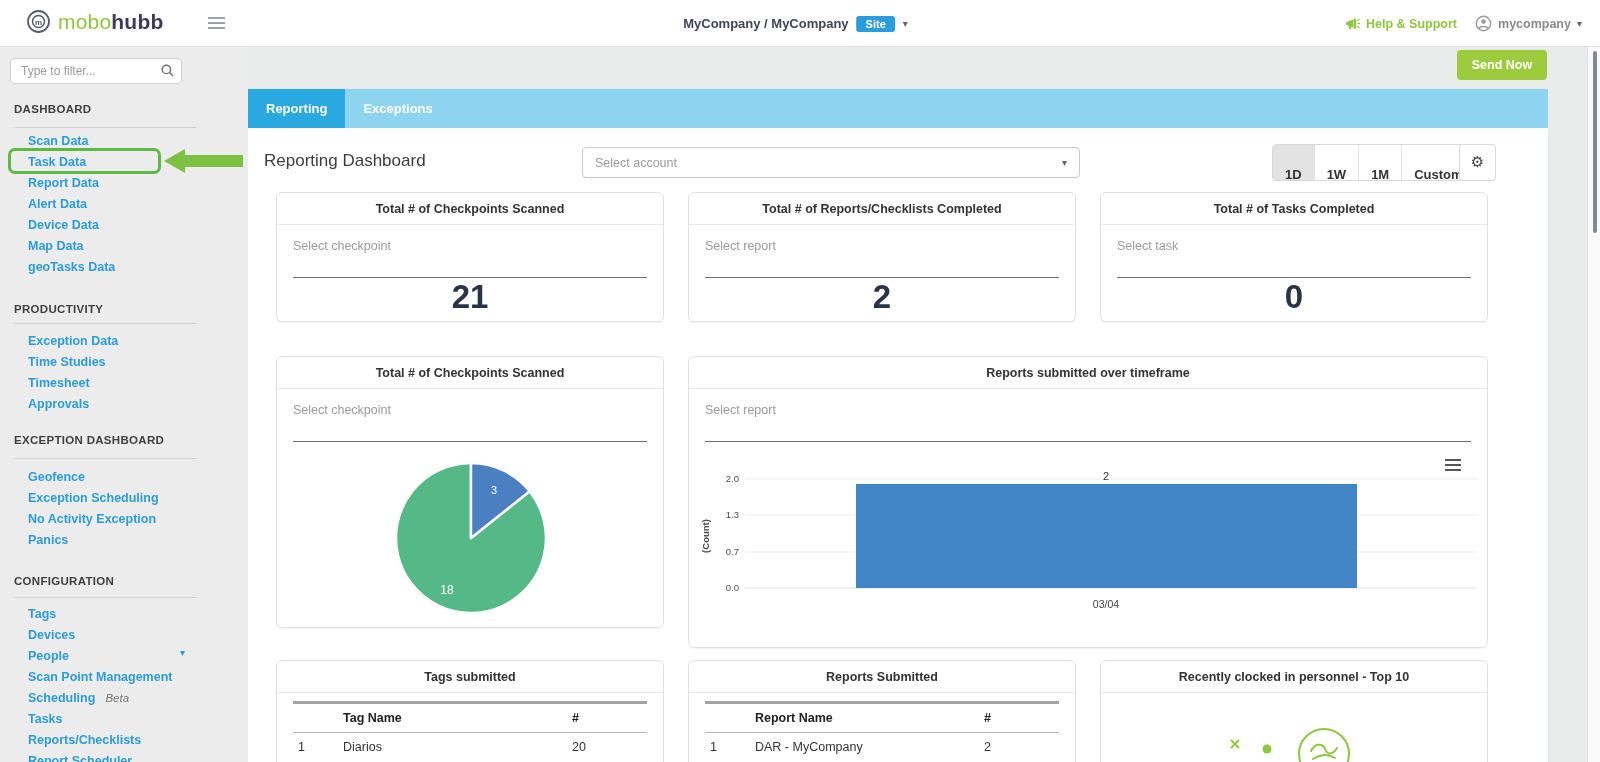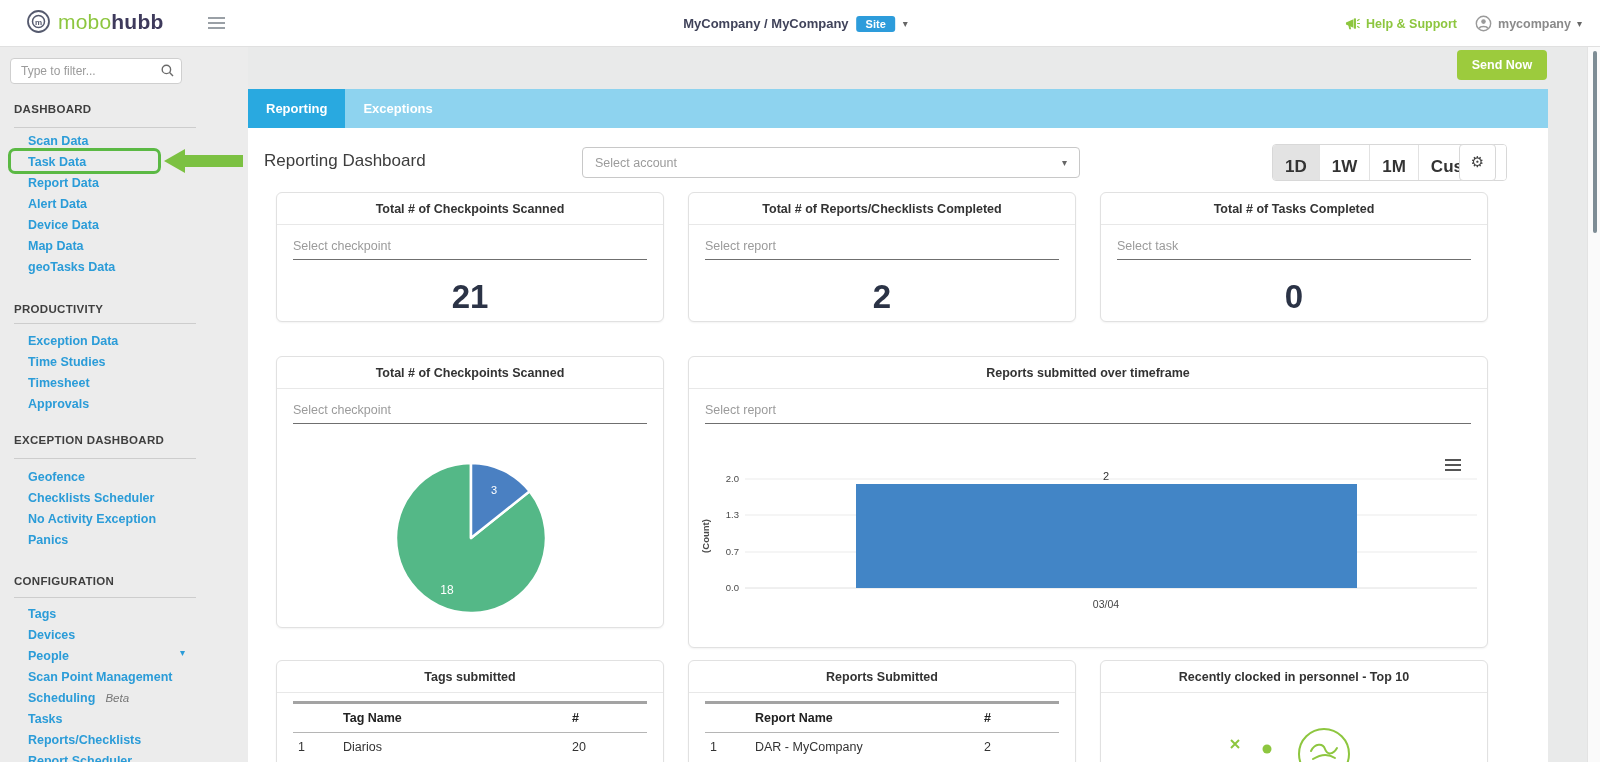--- a/index.html
+++ b/index.html
@@ -42,30 +42,30 @@
   .send-now { position:absolute; left:1457px; top:50px; width:90px; height:30px; background:#9ccb3d; border:none; border-radius:4px; color:#fff; font-size:12.5px; font-weight:700; font-family:inherit; cursor:pointer; z-index:25; }
   .tabbar { position:absolute; left:248px; top:89px; width:1300px; height:39px; background:#8ed3ef; display:flex; z-index:22; }
   .tab { height:39px; line-height:39px; padding:0 18px; color:#fff; font-size:13px; font-weight:700; cursor:pointer; }
   .tab.active { background:#29a9e0; }
   .main-panel { position:absolute; left:248px; top:128px; width:1300px; height:634px; background:#fff; z-index:21; }
 
   .page-title { position:absolute; left:264px; top:151px; font-size:17px; color:#3d3d3d; z-index:23; }
   .account-select { position:absolute; left:582px; top:147px; width:498px; height:31px; background:#fff; border:1px solid #c8c8c8; border-radius:4px; display:flex; align-items:center; padding:0 12px; cursor:pointer; z-index:23;gap:47px; }
   .account-select .ph { font-size:12.5px; color:#9b9b9b; flex:1; }
   .range-group { position:absolute; left:1272px; top:144px; height:37px; display:flex; border:1px solid #d8d8d8; border-radius:4px; overflow:hidden; background:#fff; z-index:23; }
-  .range-btn { height:40px; line-height:35px; padding:4px 12px; font-size:17px; font-weight:600; color:#333; border:none; border-right:1px solid #e2e2e2; background:#fff; font-family:inherit; cursor:pointer; }
+  .range-btn { height:40px; line-height:35px; padding:12px 12px; font-size:13px; font-weight:600; color:#333; border:none; border-right:1px solid #e2e2e2; background:#fff; font-family:inherit; cursor:pointer; }
   .range-btn:last-child { border-right:none; }
   .range-btn.selected { background:#e3e3e3; }
   .gear-btn { position:absolute; left:1459px; top:144px; width:37px; height:37px; border:1px solid #d8d8d8; border-radius:4px; background:#fff; cursor:pointer; z-index:23; font-family:"DejaVu Sans",sans-serif; font-size:15px; color:#444; text-align:center; line-height:35px; }
 
   
   .card { position:absolute; background:#fff; border:1px solid #e1e1e1; border-radius:6px; box-shadow:0 1px 2px rgba(0,0,0,.05); z-index:23; }
   .card-hd { height:32px; line-height:32px; text-align:center; font-size:12.5px; font-weight:700; color:#333; border-bottom:1px solid #e8e8e8; }
-  .underline-select { margin:14px 16px 0 16px; padding-bottom:6px; border-bottom:1px solid #6f6f6f; font-size:12.5px; color:#9b9b9b; cursor:pointer; }
-  .big-num { text-align:center; font-size:33px; font-weight:700; color:#2b3346; margin-top:18px; }
+  .underline-select { margin:14px 16px 0 16px; padding-bottom:24px; border-bottom:1px solid #6f6f6f; font-size:12.5px; color:#9b9b9b; cursor:pointer; }
+  .big-num { text-align:center; font-size:33px; font-weight:700; color:#2b3346; margin-top:0; }
 
   .chart-menu { position:absolute; right:26px; top:102px; width:16px; cursor:pointer; }
   .chart-menu div { height:2px; background:#555; margin-bottom:3px; }
 
   
   .tbl { margin:8px 16px 0 16px; }
   .tbl-hdrow { display:flex; border-top:3px solid #a3a3a3; border-bottom:1px solid #b5b5b5; padding:7px 0; font-size:12.5px; font-weight:700; color:#222; }
   .tbl-row { display:flex; padding:7px 0; font-size:12.5px; color:#333; }
   .c-idx { width:50px; padding-left:5px; }
   .c-name { flex:1; }
@@ -147,21 +147,21 @@
     <div class="side-sect" style="top:256px">PRODUCTIVITY</div>
     <div class="side-div" style="top:276px"></div>
     <a class="side-item" style="top:287px">Exception Data</a>
     <a class="side-item" style="top:308px">Time Studies</a>
     <a class="side-item" style="top:329px">Timesheet</a>
     <a class="side-item" style="top:350px">Approvals</a>
 
     <div class="side-sect" style="top:387px">EXCEPTION DASHBOARD</div>
     <div class="side-div" style="top:411px"></div>
     <a class="side-item" style="top:423px">Geofence</a>
-    <a class="side-item" style="top:444px">Checklists Scheduler</a>
+    <a class="side-item" style="top:444px">Exception Scheduling</a>
     <a class="side-item" style="top:465px">No Activity Exception</a>
     <a class="side-item" style="top:486px">Panics</a>
 
     <div class="side-sect" style="top:528px">CONFIGURATION</div>
     <div class="side-div" style="top:550px"></div>
     <a class="side-item" style="top:560px">Tags</a>
     <a class="side-item" style="top:581px">Devices</a>
     <a class="side-item" style="top:602px; width:180px"><span>People</span><span class="caret people-caret">▾</span></a>
     <a class="side-item" style="top:623px">Scan Point Management</a>
     <a class="side-item" style="top:644px"><span>Scheduling</span><span class="beta">Beta</span></a>

